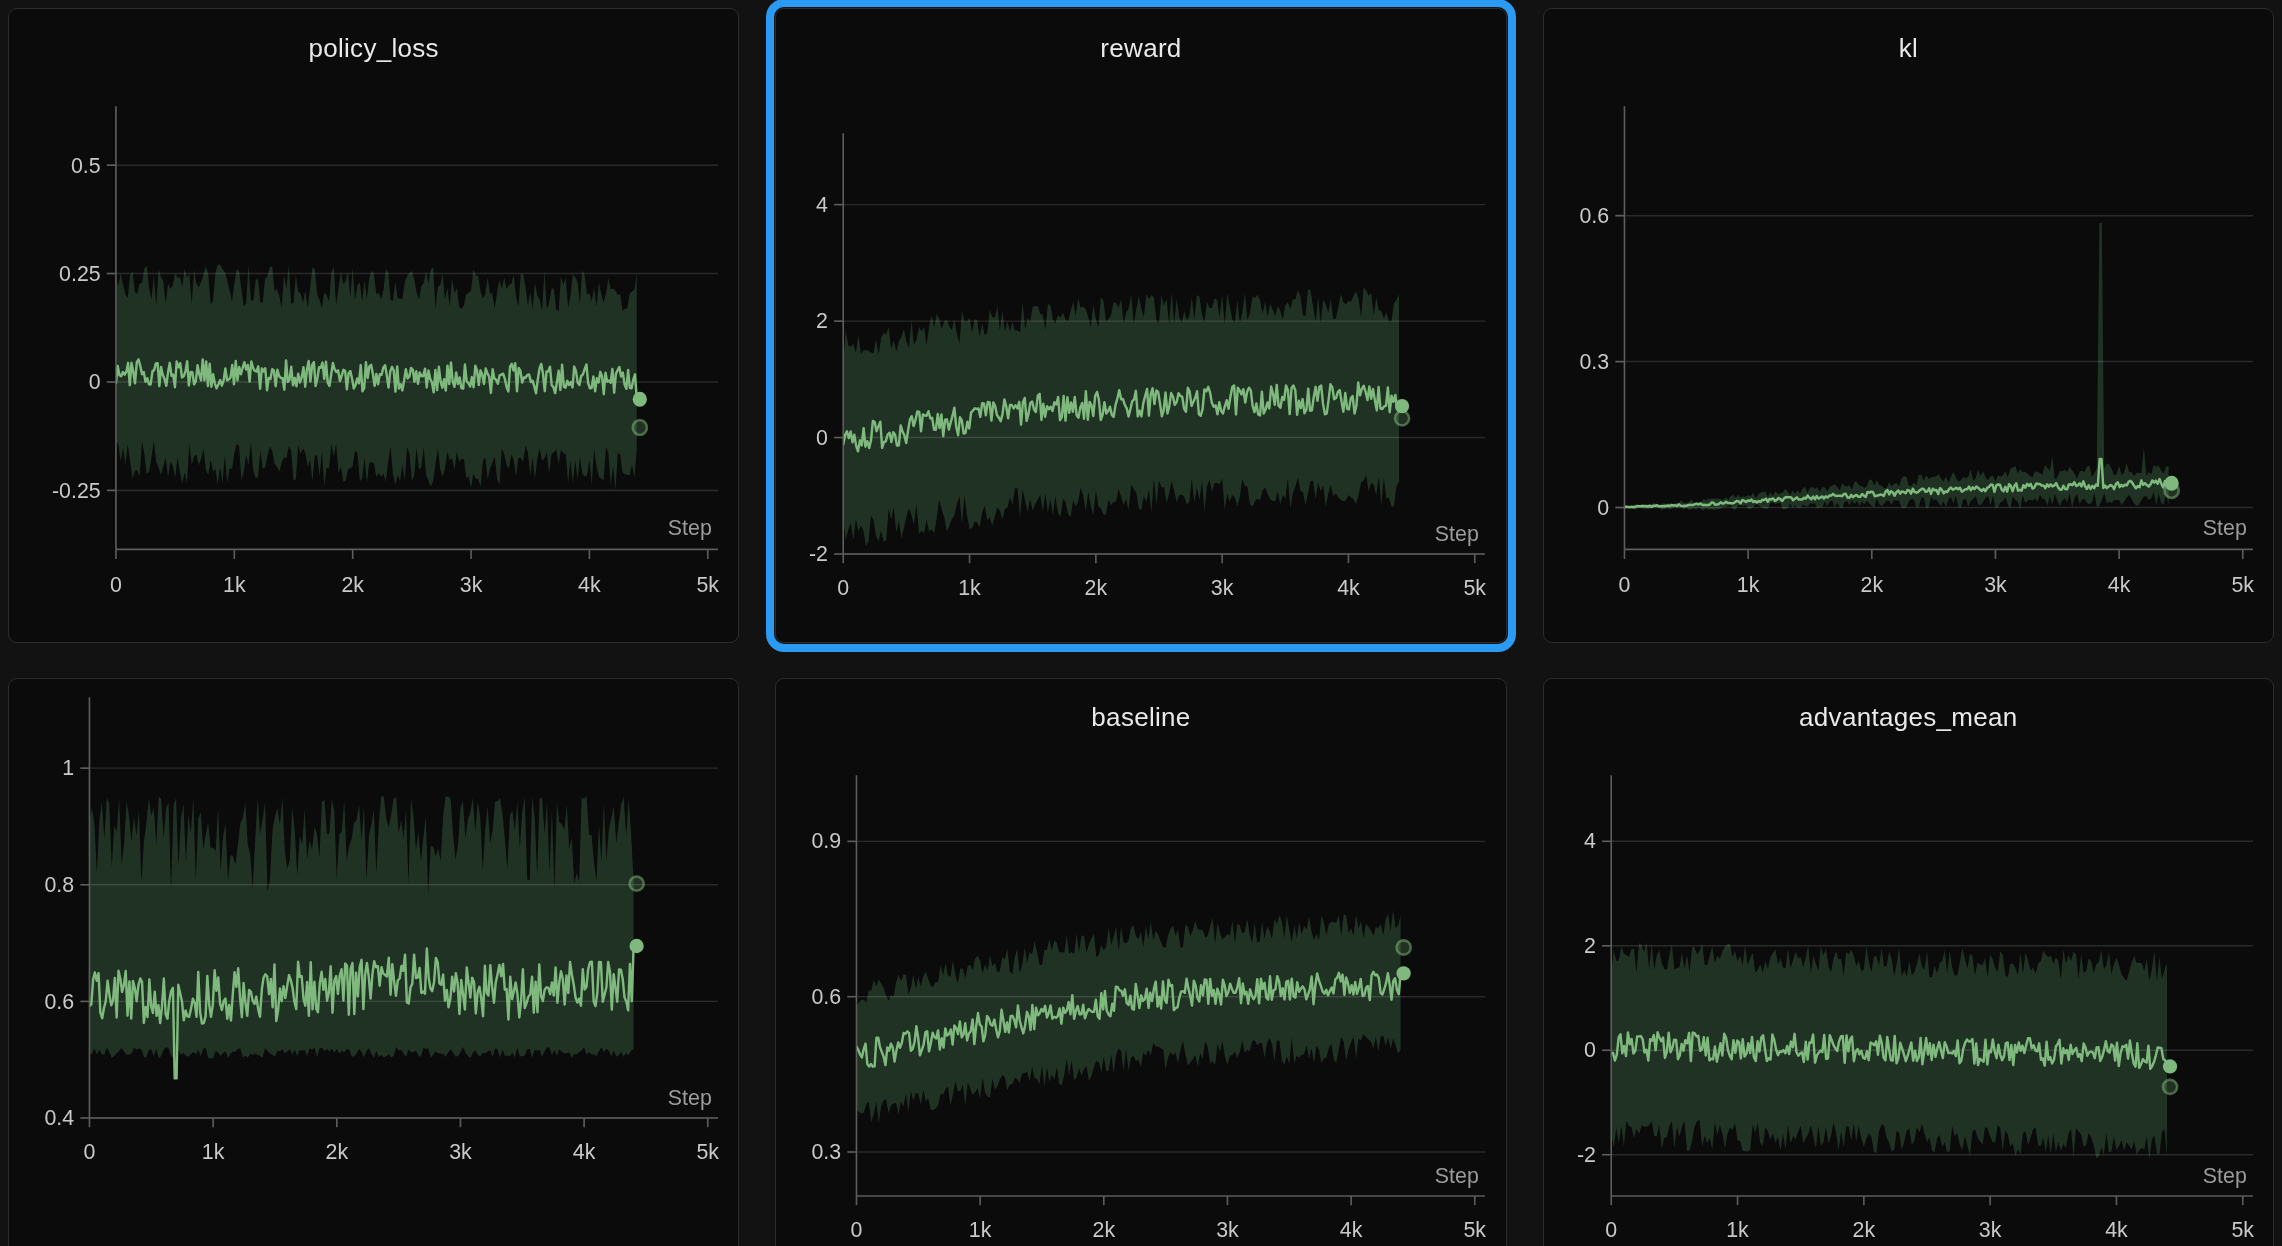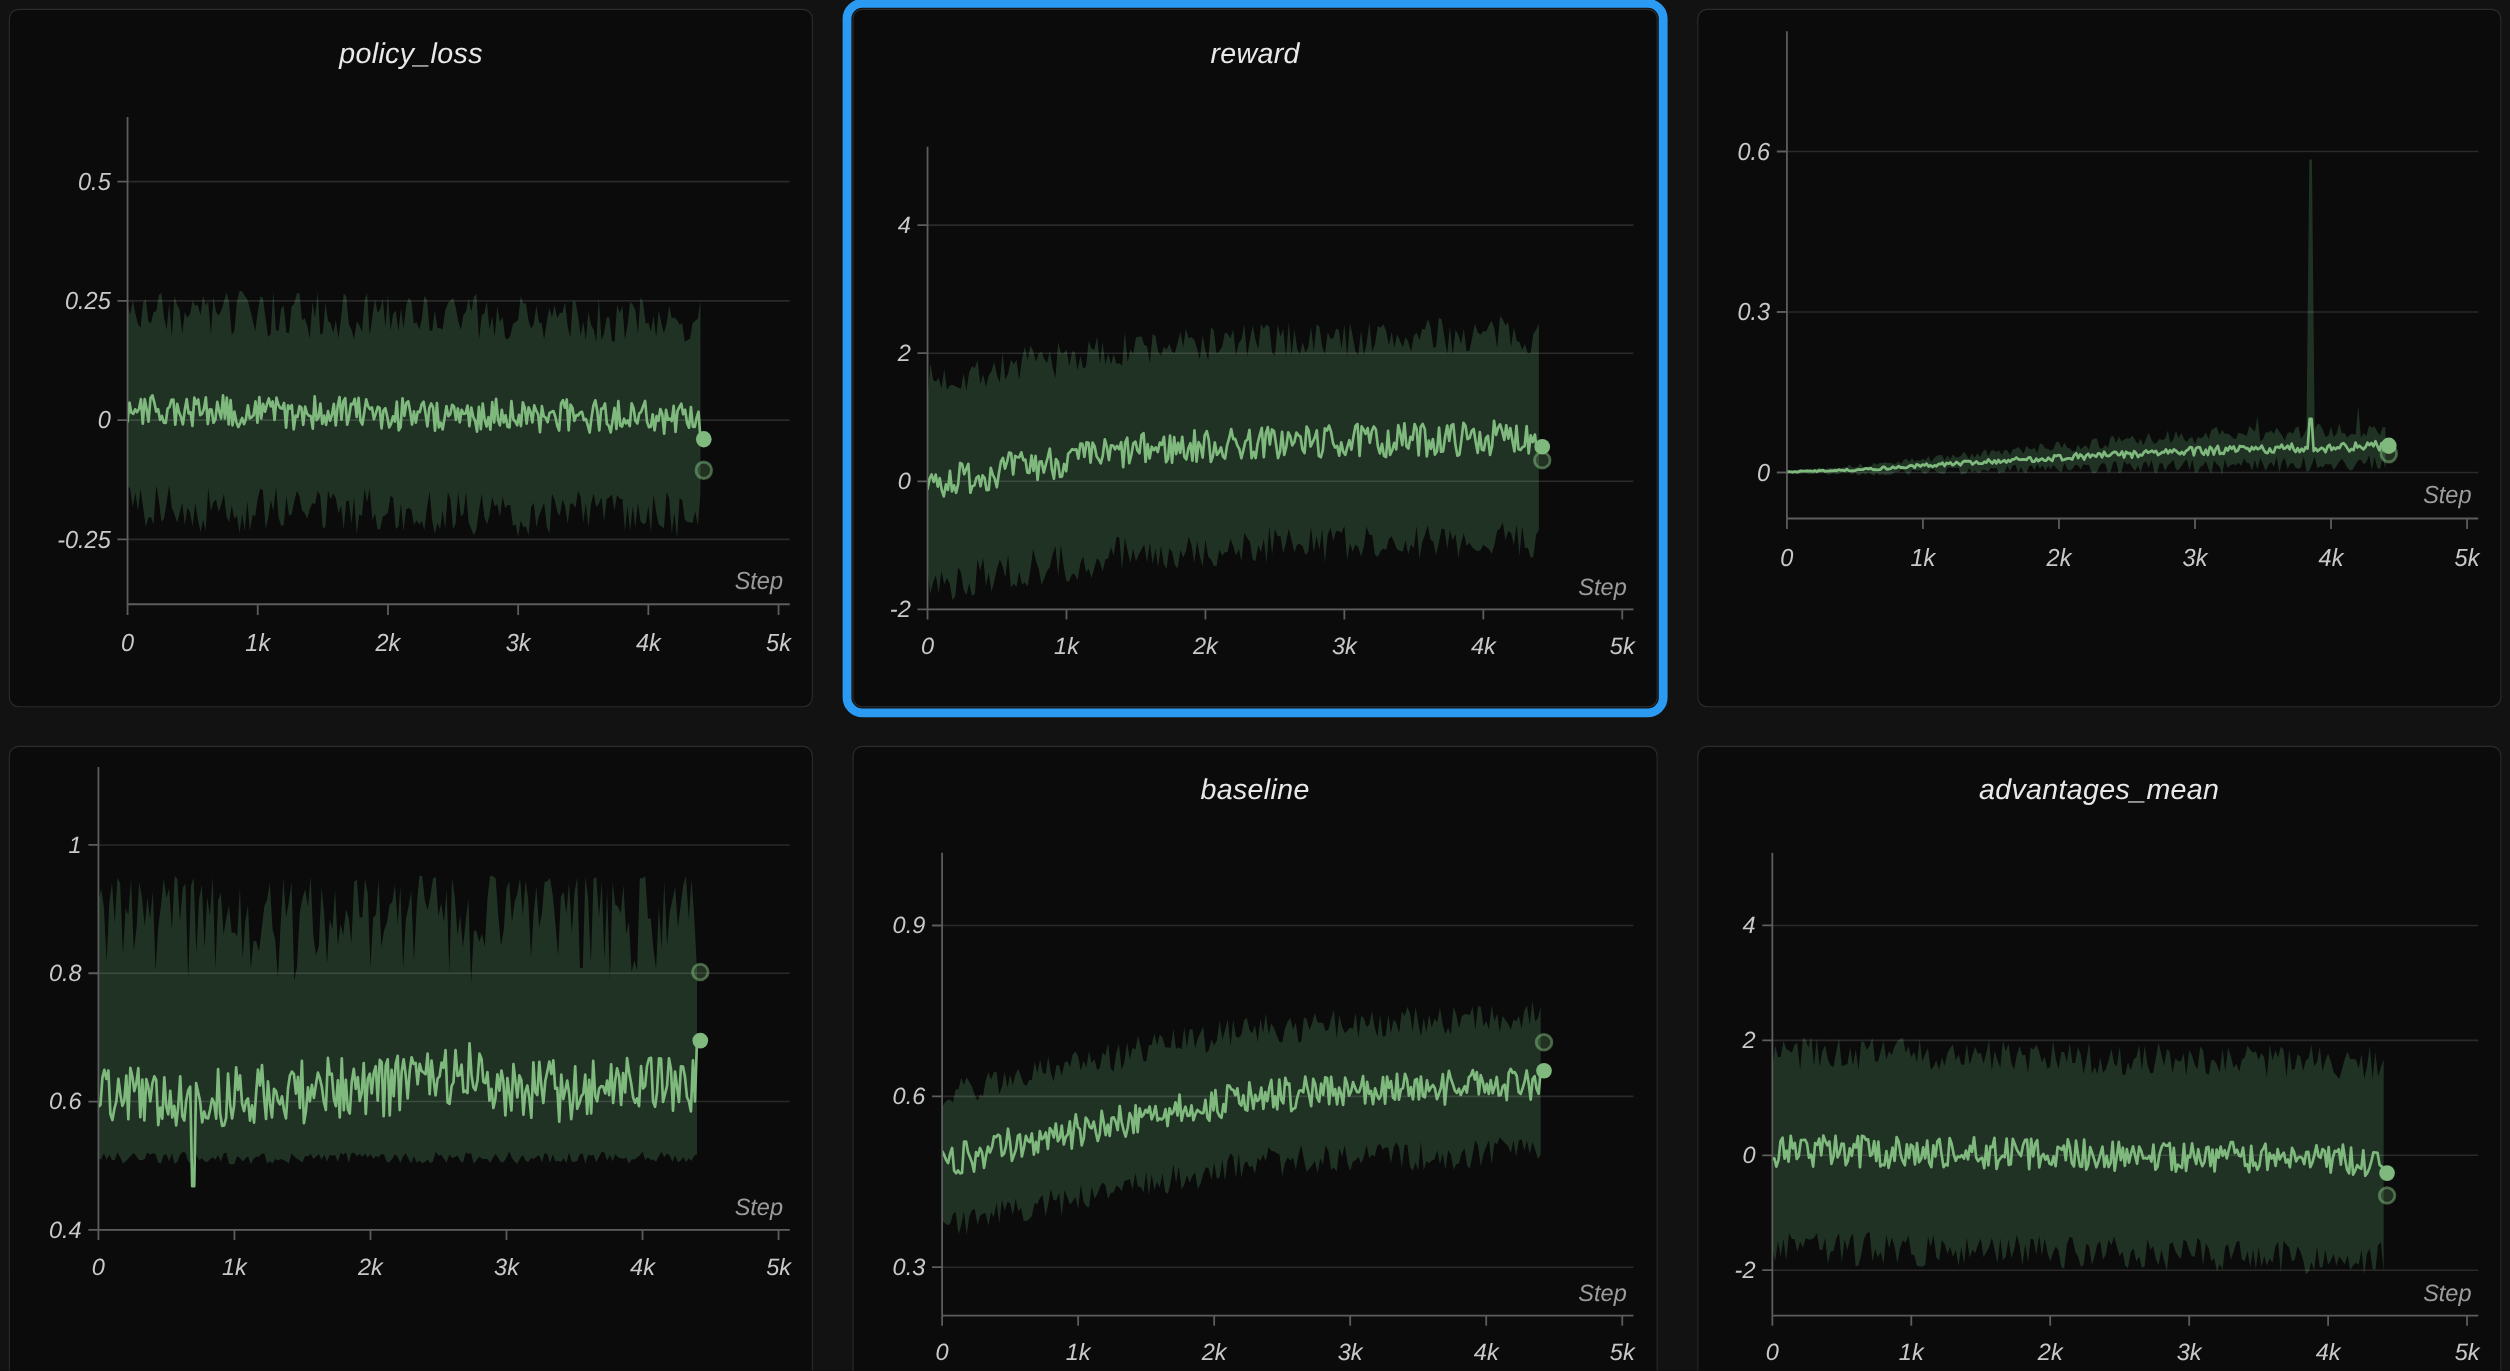--- a/index.html
+++ b/index.html
@@ -10,21 +10,20 @@
     display:grid;grid-template-columns:repeat(3,1fr);grid-template-rows:1fr 1fr;
     gap:35px 36px;
   }
   .card{
     background:#0a0b0a;
     border:1px solid #2c2c2c;
     border-radius:9px;
     display:flex;flex-direction:column;
     box-sizing:border-box;
     position:relative;
-    font-style:italic;
   }
   .card.selected{
     outline:8px solid var(--blue,#2b9af3);
     outline-offset:1px;
     gap:28px;
   }
   .chart-title{
     height:78px;flex:0 0 78px;
     display:flex;align-items:center;justify-content:center;
     color:#e9e9e9;font-size:26px;letter-spacing:0.3px;
@@ -122,20 +121,21 @@
         <text x="690" y="418" text-anchor="end" font-size="21" fill="#9b9b9b">Step</text>
         <g clip-path="url(#clip1)">
           <path d="M66.0 323.6L67.8 314.2L69.6 310.6L71.5 317.2L73.3 310.7L75.1 321.4L76.9 313.8L78.7 324.8L80.5 330.1L82.4 319.4L84.2 324.4L86.0 307.4L87.8 325.6L89.6 320.2L91.5 326.9L93.3 319.2L95.1 300.3L96.9 301.4L98.7 310.4L100.6 305.5L102.4 301.1L104.2 326.9L106.0 321.0L107.8 320.4L109.6 313.7L111.5 311.9L113.3 321.1L115.1 311.4L116.9 313.8L118.7 324.6L120.6 324.4L122.4 304.7L124.2 310.8L126.0 314.4L127.8 322.0L129.7 309.5L131.5 298.9L133.3 295.7L135.1 305.4L136.9 299.6L138.7 291.1L140.6 291.5L142.4 310.6L144.2 293.9L146.0 295.1L147.8 295.3L149.7 290.8L151.5 297.9L153.3 297.3L155.1 308.9L156.9 309.1L158.8 293.6L160.6 307.3L162.4 294.0L164.2 315.3L166.0 299.1L167.8 298.8L169.7 308.9L171.5 301.8L173.3 295.2L175.1 287.4L176.9 305.8L178.8 314.4L180.6 296.8L182.4 299.5L184.2 312.7L186.0 312.3L187.9 301.2L189.7 307.7L191.5 292.2L193.3 290.3L195.1 288.0L196.9 288.6L198.8 288.1L200.6 296.4L202.4 283.0L204.2 283.3L206.0 294.9L207.9 281.8L209.7 282.2L211.5 300.0L213.3 282.2L215.1 285.5L216.9 294.5L218.8 297.2L220.6 300.6L222.4 293.7L224.2 279.2L226.0 285.9L227.9 297.7L229.7 284.6L231.5 284.7L233.3 288.1L235.1 285.1L237.0 288.0L238.8 281.6L240.6 304.1L242.4 282.0L244.2 277.8L246.0 300.4L247.9 293.2L249.7 282.7L251.5 281.2L253.3 289.2L255.1 291.6L257.0 275.4L258.8 273.7L260.6 299.4L262.4 283.5L264.2 296.3L266.1 285.8L267.9 288.8L269.7 286.4L271.5 290.5L273.3 282.1L275.1 284.2L277.0 276.9L278.8 299.6L280.6 296.6L282.4 275.9L284.2 300.1L286.1 277.1L287.9 292.4L289.7 282.3L291.5 291.3L293.3 276.9L295.2 294.9L297.0 297.1L298.8 287.1L300.6 282.7L302.4 298.2L304.2 271.2L306.1 299.2L307.9 281.7L309.7 285.1L311.5 295.5L313.3 275.9L315.2 271.9L317.0 279.7L318.8 299.4L320.6 294.6L322.4 282.0L324.3 293.1L326.1 290.6L327.9 286.4L329.7 294.5L331.5 296.4L333.3 284.8L335.2 278.2L337.0 270.1L338.8 279.0L340.6 278.8L342.4 284.5L344.3 288.0L346.1 296.1L347.9 288.8L349.7 281.0L351.5 279.4L353.3 270.8L355.2 296.0L357.0 290.3L358.8 295.9L360.6 282.9L362.4 275.9L364.3 269.0L366.1 295.2L367.9 274.0L369.7 268.3L371.5 283.8L373.4 270.4L375.2 271.8L377.0 283.3L378.8 295.9L380.6 290.0L382.4 272.5L384.3 293.0L386.1 286.1L387.9 273.0L389.7 276.4L391.5 284.6L393.4 281.6L395.2 273.2L397.0 275.7L398.8 276.7L400.6 288.3L402.5 291.4L404.3 267.8L406.1 271.5L407.9 285.6L409.7 281.7L411.5 277.8L413.4 271.2L415.2 293.9L417.0 295.2L418.8 288.8L420.6 269.4L422.5 271.3L424.3 266.9L426.1 272.4L427.9 282.6L429.7 286.5L431.6 285.1L433.4 293.8L435.2 281.9L437.0 290.5L438.8 293.0L440.6 286.2L442.5 280.0L444.3 288.4L446.1 276.8L447.9 267.2L449.7 265.5L451.6 294.0L453.4 267.7L455.2 270.4L457.0 274.3L458.8 269.2L460.7 282.3L462.5 271.8L464.3 267.7L466.1 270.4L467.9 285.5L469.7 291.7L471.6 283.3L473.4 294.0L475.2 295.0L477.0 271.6L478.8 293.1L480.7 289.0L482.5 282.3L484.3 288.1L486.1 266.6L487.9 273.6L489.7 284.4L491.6 265.0L493.4 285.4L495.2 287.4L497.0 276.9L498.8 279.7L500.7 265.6L502.5 269.9L504.3 293.6L506.1 268.1L507.9 265.5L509.8 270.2L511.6 294.4L513.4 280.4L515.2 287.8L517.0 278.9L518.8 292.8L520.7 289.6L522.5 268.7L524.3 290.3L526.1 289.9L527.9 277.1L529.8 266.9L531.6 280.6L533.4 267.0L535.2 265.6L537.0 283.4L538.9 293.9L540.7 292.9L542.5 279.7L544.3 264.4L546.1 267.1L547.9 279.1L549.8 277.9L551.6 271.8L553.4 270.0L555.2 281.4L557.0 291.3L558.9 272.8L560.7 288.4L562.5 289.0L564.3 278.2L566.1 276.0L568.0 293.1L569.8 285.5L571.6 262.7L573.4 275.3L575.2 268.8L577.0 265.8L578.9 272.1L580.7 279.8L582.5 266.6L584.3 278.6L586.1 269.1L588.0 280.4L589.8 290.0L591.6 267.1L593.4 288.1L595.2 288.6L597.1 286.0L598.9 285.3L600.7 267.5L602.5 291.8L604.3 275.6L606.1 281.6L608.0 274.9L609.8 288.7L611.6 285.8" fill="none" stroke="#7fb97d" stroke-width="2.4" stroke-linejoin="round" stroke-linecap="round"></path>
         </g>
         <circle cx="614.6" cy="297.80945558739256" r="7" fill="#7fb97d" fill-opacity="0.22" stroke="#7fb97d" stroke-opacity="0.5" stroke-width="2.5"></circle>
         <circle cx="614.6" cy="285.8051575931232" r="7" fill="#7fb97d"></circle>
       </svg>
   </div>
 
   <div class="card">
+    <div class="chart-title">kl</div>
     <svg class="chart" viewBox="0 0 716 517" preserveAspectRatio="none">
         <defs>
           <clipPath id="clip2">
             <rect x="79.5" y="8" width="615" height="423"></rect>
           </clipPath>
         </defs>
         <g clip-path="url(#clip2)">
           <path d="M79.0 390.1L81.4 390.7L83.9 390.6L86.3 390.4L88.7 389.5L91.1 389.1L93.6 389.7L96.0 389.0L98.4 388.8L100.9 389.6L103.3 388.8L105.7 388.9L108.1 387.8L110.6 389.2L113.0 389.3L115.4 388.5L117.8 388.1L120.3 388.4L122.7 388.1L125.1 388.7L127.6 388.4L130.0 387.3L132.4 387.9L134.8 385.3L137.3 387.7L139.7 387.6L142.1 387.1L144.6 384.3L147.0 387.3L149.4 387.5L151.8 387.0L154.3 386.8L156.7 383.8L159.1 385.5L161.6 383.9L164.0 383.9L166.4 383.3L168.8 383.9L171.3 383.7L173.7 384.6L176.1 384.7L178.5 382.5L181.0 384.8L183.4 381.3L185.8 380.3L188.3 382.9L190.7 379.9L193.1 382.6L195.5 381.6L198.0 382.0L200.4 380.4L202.8 381.8L205.3 378.0L207.7 383.1L210.1 380.1L212.5 377.9L215.0 377.5L217.4 377.2L219.8 382.1L222.3 377.5L224.7 381.2L227.1 376.6L229.5 379.4L232.0 379.0L234.4 377.9L236.8 374.5L239.2 376.8L241.7 380.7L244.1 375.8L246.5 379.5L249.0 375.8L251.4 378.9L253.8 374.4L256.2 372.4L258.7 378.5L261.1 373.5L263.5 372.9L266.0 374.6L268.4 373.1L270.8 377.3L273.2 372.8L275.7 373.4L278.1 377.1L280.5 372.6L283.0 371.8L285.4 370.4L287.8 372.7L290.2 376.1L292.7 369.4L295.1 371.8L297.5 372.4L299.9 371.1L302.4 375.5L304.8 367.5L307.2 368.1L309.7 371.8L312.1 371.9L314.5 373.7L316.9 372.1L319.4 365.9L321.8 366.3L324.2 371.4L326.7 366.7L329.1 370.9L331.5 371.7L333.9 374.1L336.4 373.9L338.8 368.2L341.2 372.5L343.7 370.1L346.1 368.9L348.5 372.7L350.9 364.7L353.4 362.9L355.8 363.4L358.2 371.7L360.6 371.6L363.1 368.6L365.5 371.2L367.9 361.8L370.4 361.2L372.8 367.2L375.2 361.6L377.6 365.5L380.1 364.1L382.5 363.0L384.9 363.2L387.4 360.7L389.8 364.7L392.2 367.8L394.6 363.2L397.1 369.0L399.5 363.6L401.9 358.4L404.4 364.3L406.8 367.9L409.2 366.5L411.6 363.4L414.1 364.8L416.5 363.4L418.9 356.4L421.3 367.1L423.8 364.3L426.2 356.5L428.6 362.9L431.1 358.3L433.5 363.8L435.9 366.4L438.3 362.8L440.8 362.2L443.2 368.0L445.6 362.0L448.1 363.0L450.5 362.0L452.9 357.9L455.3 363.7L457.8 356.0L460.2 354.8L462.6 353.2L465.1 360.2L467.5 356.0L469.9 359.1L472.3 359.0L474.8 360.5L477.2 362.9L479.6 363.9L482.0 358.3L484.5 359.0L486.9 359.9L489.3 361.2L491.8 352.4L494.2 355.2L496.6 357.4L499.0 344.4L501.5 365.8L503.9 363.9L506.3 358.0L508.8 358.1L511.2 356.5L513.6 359.1L516.0 353.8L518.5 357.5L520.9 360.4L523.3 365.2L525.8 358.6L528.2 357.6L530.6 359.1L533.0 354.1L535.5 352.8L537.9 363.5L540.3 360.0L542.7 355.2L545.2 126.8L547.6 126.8L550.0 355.9L552.5 350.9L554.9 351.4L557.3 356.0L559.7 362.0L562.2 360.8L564.6 353.1L567.0 361.9L569.5 359.2L571.9 350.2L574.3 358.7L576.7 358.8L579.2 362.6L581.6 359.8L584.0 359.5L586.5 360.0L588.9 335.3L591.3 362.5L593.7 358.8L596.2 360.9L598.6 352.2L601.0 354.0L603.4 352.9L605.9 357.5L608.3 360.7L610.7 353.5L613.2 353.7L613.2 389.8L610.7 378.9L608.3 389.3L605.9 388.0L603.4 378.7L601.0 390.0L598.6 377.3L596.2 383.3L593.7 385.0L591.3 381.3L588.9 381.7L586.5 385.2L584.0 389.5L581.6 390.6L579.2 388.1L576.7 383.8L574.3 380.4L571.9 383.0L569.5 386.8L567.0 390.0L564.6 384.9L562.2 385.2L559.7 384.9L557.3 387.7L554.9 386.5L552.5 388.6L550.0 378.6L547.6 385.0L545.2 390.6L542.7 391.5L540.3 378.3L537.9 387.5L535.5 389.0L533.0 387.9L530.6 383.9L528.2 384.6L525.8 389.0L523.3 379.7L520.9 382.7L518.5 392.2L516.0 378.4L513.6 387.3L511.2 383.2L508.8 385.4L506.3 391.0L503.9 385.0L501.5 379.7L499.0 389.4L496.6 381.3L494.2 390.6L491.8 384.4L489.3 383.8L486.9 380.2L484.5 386.6L482.0 383.7L479.6 385.8L477.2 384.8L474.8 385.8L472.3 387.9L469.9 380.5L467.5 394.0L465.1 386.9L462.6 384.8L460.2 381.6L457.8 393.0L455.3 389.1L452.9 382.5L450.5 386.1L448.1 387.1L445.6 391.9L443.2 392.5L440.8 380.8L438.3 390.2L435.9 381.1L433.5 383.1L431.1 386.7L428.6 390.0L426.2 389.5L423.8 381.3L421.3 384.1L418.9 386.1L416.5 391.0L414.1 383.9L411.6 384.6L409.2 392.7L406.8 391.6L404.4 381.1L401.9 388.5L399.5 382.4L397.1 384.1L394.6 392.0L392.2 386.0L389.8 390.8L387.4 388.0L384.9 384.0L382.5 385.5L380.1 382.3L377.6 391.7L375.2 392.9L372.8 382.6L370.4 382.9L367.9 391.2L365.5 392.3L363.1 384.8L360.6 383.9L358.2 386.4L355.8 391.5L353.4 392.8L350.9 391.8L348.5 385.4L346.1 385.7L343.7 385.0L341.2 389.5L338.8 386.0L336.4 385.4L333.9 388.8L331.5 390.6L329.1 389.0L326.7 383.7L324.2 391.8L321.8 390.8L319.4 388.2L316.9 385.6L314.5 389.3L312.1 386.4L309.7 390.5L307.2 385.8L304.8 388.9L302.4 384.9L299.9 390.1L297.5 385.9L295.1 386.8L292.7 392.9L290.2 391.5L287.8 387.5L285.4 392.3L283.0 385.4L280.5 386.3L278.1 390.9L275.7 386.4L273.2 392.1L270.8 391.6L268.4 393.2L266.0 388.1L263.5 388.6L261.1 388.3L258.7 391.1L256.2 390.1L253.8 389.4L251.4 392.4L249.0 392.0L246.5 390.3L244.1 392.2L241.7 388.4L239.2 392.6L236.8 393.3L234.4 393.7L232.0 387.8L229.5 388.3L227.1 388.4L224.7 387.7L222.3 388.0L219.8 393.2L217.4 393.2L215.0 392.5L212.5 391.6L210.1 389.4L207.7 388.9L205.3 391.7L202.8 393.3L200.4 392.9L198.0 389.7L195.5 390.7L193.1 389.7L190.7 389.9L188.3 393.9L185.8 393.4L183.4 390.1L181.0 390.0L178.5 391.7L176.1 391.3L173.7 392.9L171.3 393.9L168.8 393.7L166.4 394.4L164.0 393.4L161.6 394.4L159.1 392.3L156.7 394.7L154.3 393.6L151.8 391.9L149.4 394.0L147.0 392.5L144.6 393.9L142.1 394.4L139.7 391.6L137.3 393.8L134.8 391.7L132.4 392.2L130.0 391.7L127.6 392.0L125.1 393.0L122.7 393.5L120.3 392.5L117.8 393.5L115.4 394.0L113.0 391.8L110.6 392.5L108.1 392.7L105.7 392.0L103.3 393.3L100.9 393.2L98.4 393.2L96.0 392.6L93.6 392.3L91.1 393.4L88.7 393.6L86.3 392.7L83.9 392.1L81.4 392.2L79.0 392.7Z" fill="rgba(110,190,130,0.22)" stroke="none"></path>
         </g>
         <line x1="79" y1="119.96136363636366" x2="696" y2="119.96136363636366" stroke="rgba(255,255,255,0.13)" stroke-width="1.4"></line>

